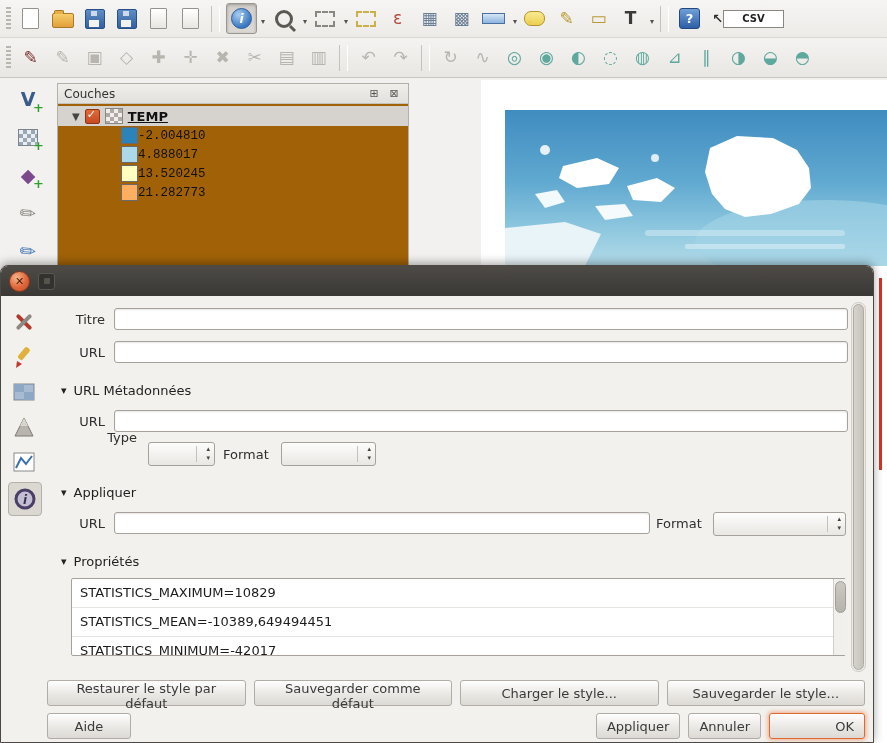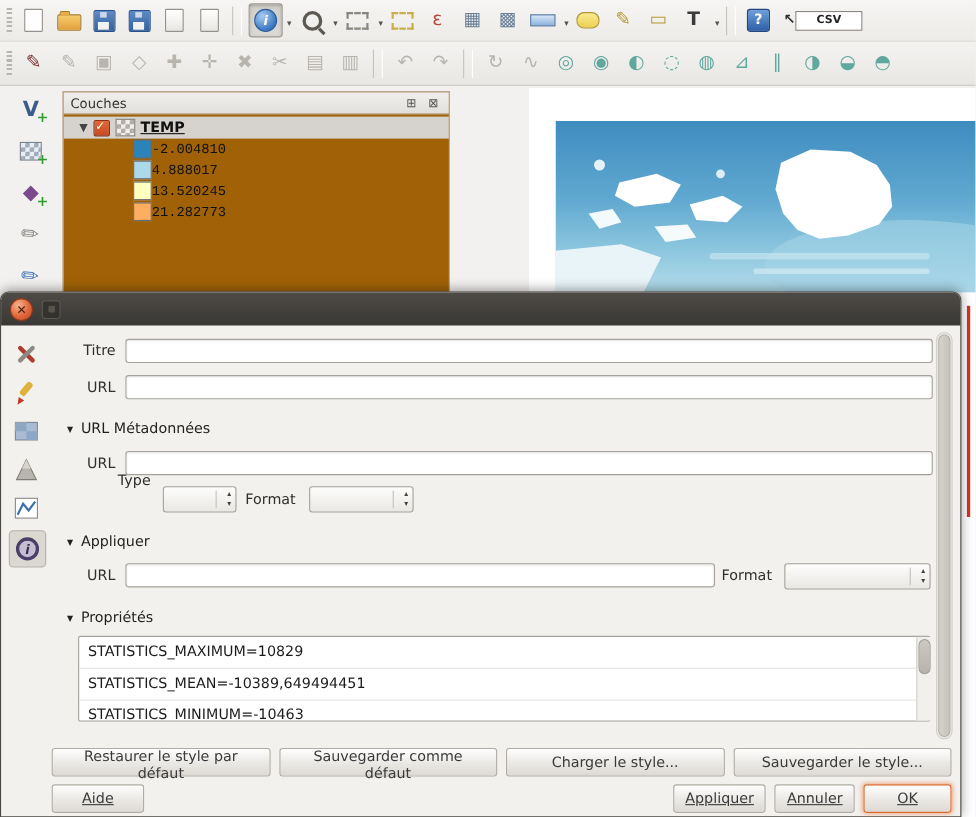--- a/index.html
+++ b/index.html
@@ -98,23 +98,23 @@
   
   #dialog-scrollbar{position:absolute;right:7px;top:36px;width:13px;height:368px;background:#eceae6;border:1px solid #d2cfc9;border-radius:7px;}
   #dialog-scrollbar .thumb{position:absolute;left:1px;right:1px;top:1px;bottom:1px;background:linear-gradient(90deg,#d6d3cd,#c6c3bd);border:1px solid #aeaba4;border-radius:6px;}
   
   .btn{background:linear-gradient(#fefefe,#eae8e4 55%,#dddad5);border:1px solid #b1ada6;border-radius:3px;color:#3a3a3a;font-size:13px;font-family:inherit;padding:0 10px;height:26px;box-shadow:0 1px 0 rgba(255,255,255,.7) inset;}
   .btn-ok{border-color:#dd6a30;box-shadow:0 0 4px 1px rgba(236,110,48,.55);}
   #style-btn-row{position:absolute;left:46px;right:8px;top:414px;display:flex;gap:8px;}
   #style-btn-row .btn{flex:1;}
   #bottom-btn-row{position:absolute;left:46px;right:8px;top:447px;display:flex;align-items:center;}
   #bottom-btn-row .spacer{flex:1;}
-  #bottom-btn-row .btn{margin-left:8px;text-decoration:underline;}
+  #bottom-btn-row .btn{margin-left:8px;}
   #btn-help{width:84px;margin-left:0 !important;}
-  #btn-ok{width:80px;}
+  #btn-ok{width:96px;text-align:right;}
 </style>
 </head>
 <body>
 
 <div class="toolbar" id="tb1">
   <div class="tb-handle"></div>
 
 <span class="tb-btn i-page">
       <span class="glyph"></span>
     </span>
@@ -428,21 +428,21 @@
 
   <ul id="props-list" style="top:312px;height:78px;">
 
   <li class="prop-item">
         <span>STATISTICS_MAXIMUM=10829</span>
       </li>
       <li class="prop-item">
         <span>STATISTICS_MEAN=-10389,649494451</span>
       </li>
       <li class="prop-item">
-        <span>STATISTICS_MINIMUM=-10463</span>
+        <span>STATISTICS_MINIMUM=-42017</span>
       </li>
     </ul>
   <div style="position:absolute;left:832px;top:313px;width:13px;height:76px;" id="props-scrollbar">
     <div class="thumb"></div>
   </div>
 
   <div id="dialog-scrollbar">
     <div class="thumb"></div>
   </div>
 

